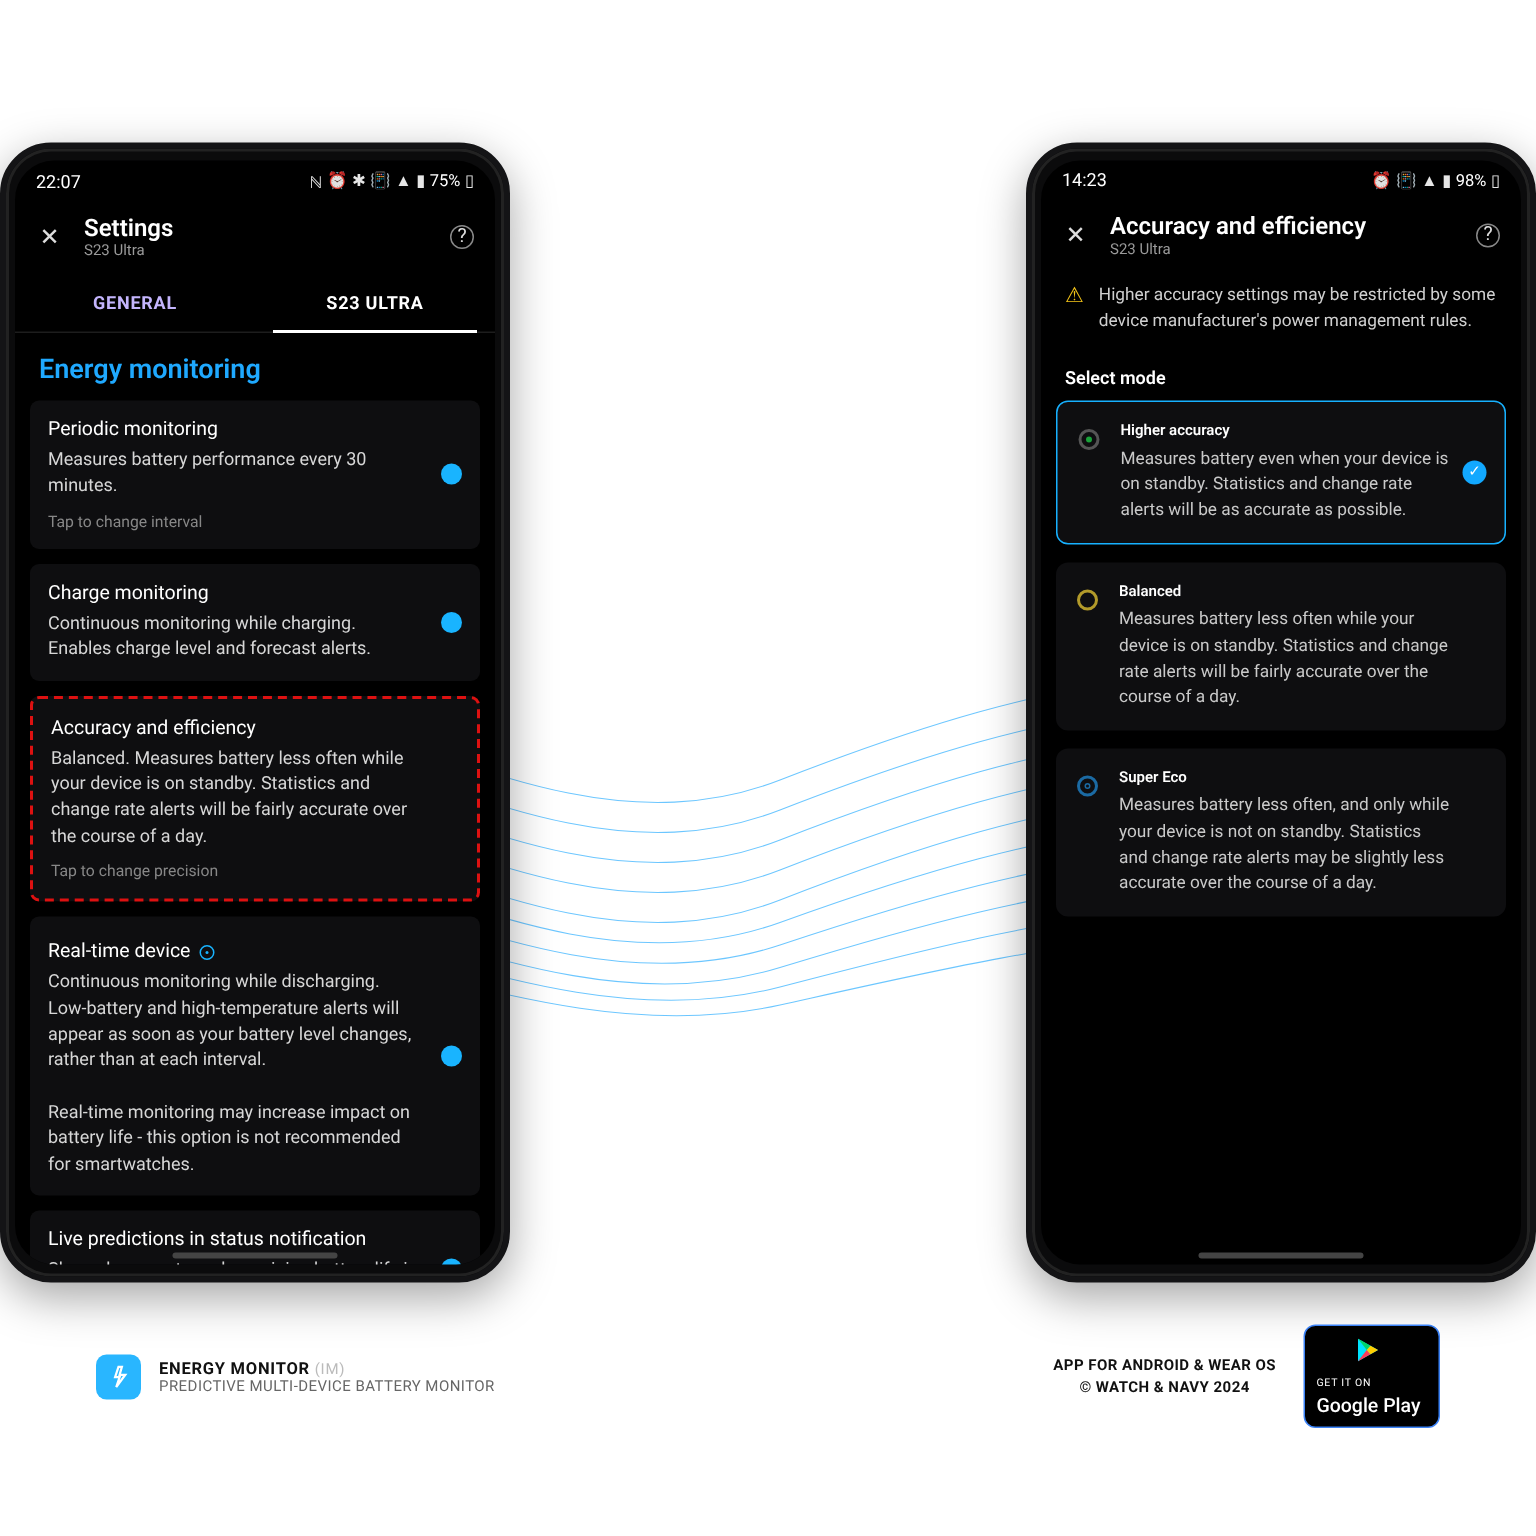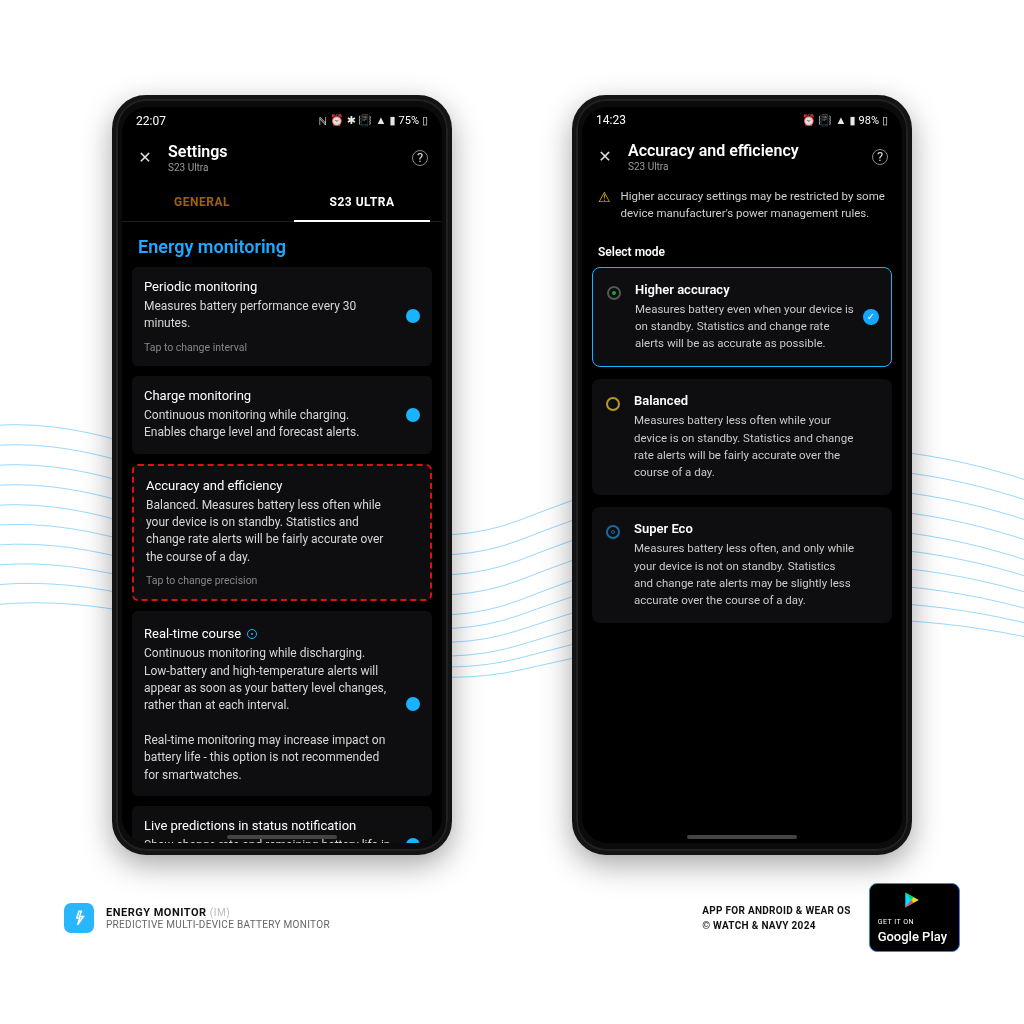--- a/index.html
+++ b/index.html
@@ -7,21 +7,21 @@
     width: 1024px; height: 1024px;
     font-family: -apple-system, Roboto, "Segoe UI", Arial, sans-serif;
     background: #fff;
     position: relative;
     overflow: hidden;
   }
   
   .waves { position: absolute; top: 380px; left: -40px; right: -40px; height: 330px; z-index: 0; pointer-events: none; }
   .waves svg { width: 1120px; height: 330px; }
   .stage { position: relative; z-index: 1; width: 100%; height: 100%; }
-  .phones { display: flex; justify-content: center; gap: 120px; padding-top: 95px; }
+  .phones { display: flex; justify-content: space-between; gap: 120px; padding-top: 95px; }
   .phone {
     width: 340px; height: 760px;
     background: #0b0b0c;
     border: 4px solid #141416;
     border-radius: 34px;
     box-shadow: 0 10px 30px rgba(0,0,0,.35), inset 0 0 0 2px #222;
     position: relative;
     padding: 8px 6px;
     color: #eaeaea;
   }
@@ -38,21 +38,21 @@
   }
   .statusbar .right { display: flex; align-items: center; gap: 3px; font-size: 11px; }
   .statusbar .ico { font-size: 11px; opacity: .9; }
   .header { display: flex; align-items: center; padding: 10px 14px 12px; gap: 14px; }
   .header .close { font-size: 16px; color: #ddd; cursor: pointer; width: 18px; text-align: center; }
   .header .titles { flex: 1; }
   .header .title { font-size: 16px; font-weight: 600; color: #fff; }
   .header .sub { font-size: 10px; color: #9a9a9a; margin-top: 1px; }
   .header .help { font-size: 13px; color: #ddd; border: 1px solid #888; border-radius: 50%; width: 16px; height: 16px; line-height: 14px; text-align: center; cursor: pointer; }
   .tabs { display: flex; border-bottom: 1px solid #1d1d1d; }
-  .tab { flex: 1; text-align: center; padding: 10px 0 12px; font-size: 12px; font-weight: 700; letter-spacing: .5px; color: #a16207; cursor: pointer; position: relative; }
+  .tab { flex: 1; text-align: center; padding: 10px 0 12px; font-size: 12px; font-weight: 700; letter-spacing: .5px; color: #c4b5fd; cursor: pointer; position: relative; }
   .tab.active { color: #fff; }
   .tab.active::after { content: ""; position: absolute; left: 12px; right: 12px; bottom: -1px; height: 2px; background: #fff; }
   .section-title { font-size: 18px; font-weight: 600; color: #1fa9ff; padding: 14px 16px 10px; }
   .list { padding: 0 10px 10px; }
   .item {
     background: #0e0e10;
     border-radius: 6px;
     padding: 12px 12px;
     margin-bottom: 10px;
     position: relative;
@@ -78,36 +78,36 @@
   .mode.selected { border: 1.5px solid #17b1ff; }
   .mode .radio {
     position: absolute; left: 14px; top: 18px;
     width: 14px; height: 14px; border-radius: 50%;
     border: 2px solid #555;
   }
   .mode .radio.green::after { content:""; position:absolute; inset:3px; border-radius:50%; background:#1aa33a; }
   .mode .radio.yellow { border-color:#b29a2a; }
   .mode .radio.blue { border-color:#1b6aa3; }
   .mode .radio.blue::after { content:""; position:absolute; inset:3px; border-radius:50%; border:1px solid #1b6aa3; }
-  .mode .m-title { font-size: 13px; font-weight: 600; color: #fff; margin-bottom: 4px; }
+  .mode .m-title { font-size: 10px; font-weight: 600; color: #fff; margin-bottom: 4px; }
   .mode .m-desc { font-size: 11.5px; line-height: 1.5; color: #c9c9c9; padding-right: 24px; }
   .mode .check { position:absolute; right:12px; top:50%; transform:translateY(-50%); width:16px; height:16px; border-radius:50%; background:#12a8ff; color:#fff; font-size:10px; line-height:16px; text-align:center; }
   .footer {
     position: absolute; left: 0; right: 0; bottom: 72px;
     display: flex; align-items: center; justify-content: space-between;
     padding: 0 64px;
     color: #111;
   }
   .brand { display: flex; align-items: center; gap: 12px; }
   .brand-logo { width: 30px; height: 30px; border-radius: 7px; background: #29b6ff; display:flex; align-items:center; justify-content:center; color:#fff; font-size:16px; }
   .brand-text .b1 { font-size: 11px; font-weight: 700; letter-spacing: .5px; }
   .brand-text .b1 .tm { color:#bbb; font-weight:400; font-size:10px; }
   .brand-text .b2 { font-size: 10px; letter-spacing: .3px; color:#666; }
   .footer-right { display:flex; align-items:center; gap:18px; }
-  .legal { text-align:left; font-size:10px; font-weight:700; letter-spacing:.3px; line-height:1.5; }
+  .legal { text-align:center; font-size:10px; font-weight:700; letter-spacing:.3px; line-height:1.5; }
   .gplay {
     display:flex; align-items:center; gap:8px;
     background:#000; color:#fff; border-radius:8px;
     padding:6px 12px 6px 8px; border:1px solid #3b82f6; cursor:pointer;flex-direction:column;
   }
   .gplay .tri { width:20px; height:20px; }
   .gplay .txt small { display:block; font-size:7px; letter-spacing:.5px; }
   .gplay .txt b { font-size:13px; font-weight:500; }
   .ra-title { display:inline-flex; align-items:center; gap:6px; }
   .ra-badge { width:10px; height:10px; border-radius:50%; border:1.5px solid #19b4ff; display:inline-block; position:relative; }
@@ -184,21 +184,21 @@
           </div>
 
           <div class="item highlight">
             <div class="it-title">Accuracy and efficiency</div>
             <div class="it-desc">Balanced. Measures battery less often while your device is on standby. Statistics and change rate alerts will be fairly accurate over the course of a day.</div>
             <div class="it-tap">Tap to change precision</div>
           </div>
 
           <div class="item">
             <div class="it-title ra-title">
-              <span>Real-time course</span>
+              <span>Real-time device</span>
               <span class="ra-badge"></span>
             </div>
             <div class="it-desc" style="white-space:pre-line">Continuous monitoring while discharging. Low-battery and high-temperature alerts will appear as soon as your battery level changes, rather than at each interval.
 
 Real-time monitoring may increase impact on battery life - this option is not recommended for smartwatches.</div>
             <div class="toggle"></div>
           </div>
 
           <div class="item">
             <div class="it-title">Live predictions in status notification</div>

